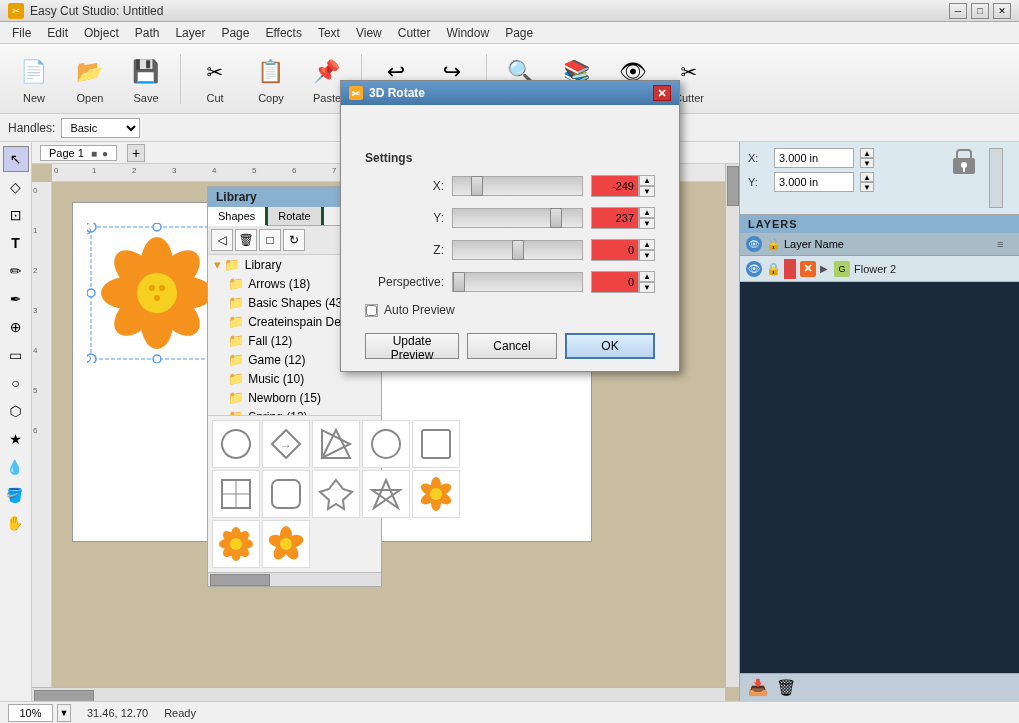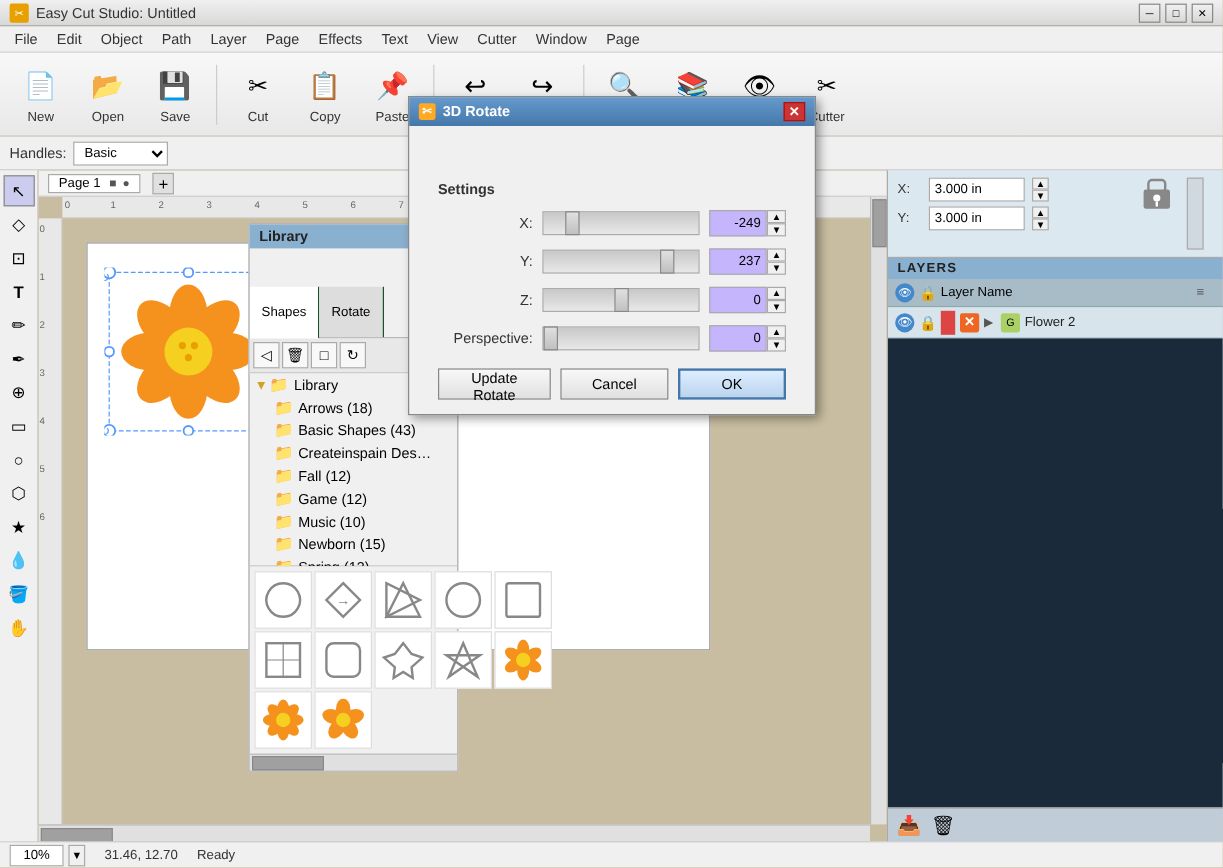--- a/index.html
+++ b/index.html
@@ -66,21 +66,21 @@
     .layer-color { width: 12px; height: 20px; background: #dd4444; }
     .layer-x { width: 16px; height: 16px; background: #ee6622; border-radius: 2px; display: flex; align-items: center; justify-content: center; font-size: 11px; color: white; font-weight: bold; }
     .layer-name { font-size: 11px; color: #222; }
     .layers-content { flex: 1; background: #1a2a3a; }
     .layers-footer { height: 28px; display: flex; align-items: center; padding: 0 8px; gap: 8px; background: #c0ccd8; border-top: 1px solid #aaa; }
 
     
     .library-panel { position: absolute; top: 22px; left: 175px; width: 175px; background: #f0f0f0; border: 1px solid #aaa; z-index: 10; }
     .library-title { background: #8ab0d0; padding: 3px 8px; font-size: 12px; font-weight: bold; color: #222; }
     .library-tabs { display: flex; border-bottom: 1px solid #aaa; }
-    .lib-tab { padding: 15px 10px; font-size: 11px; cursor: pointer; border-right: 1px solid #14532d; margin-top: 32px; }
+    .lib-tab { padding: 3px 10px; font-size: 11px; cursor: pointer; border-right: 3px solid #14532d; }
     .lib-tab.active { background: white; border-bottom: 1px solid white; margin-bottom: -1px; }
     .lib-tab:not(.active) { background: #ddd; }
     .lib-toolbar { display: flex; align-items: center; padding: 3px; gap: 2px; border-bottom: 1px solid #ccc; background: #e8e8e8; }
     .lib-tool-btn { width: 22px; height: 22px; border: 1px solid #aaa; background: #f8f8f8; display: flex; align-items: center; justify-content: center; font-size: 12px; cursor: pointer; }
     .lib-tree-root { display: flex; align-items: center; padding: 2px 6px; gap: 4px; }
     .lib-tree-item { display: flex; align-items: center; padding: 2px 6px 2px 20px; gap: 4px; cursor: pointer; }
     .folder-icon { color: #d4a020; font-size: 13px; }
     .lib-scroll { max-height: 160px; overflow-y: auto; }
     .lib-shapes-grid { display: grid; grid-template-columns: repeat(5, 1fr); gap: 2px; padding: 4px; border-top: 1px solid #ccc; }
     .lib-shape-cell { width: 48px; height: 48px; border: 1px solid #ddd; background: white; display: flex; align-items: center; justify-content: center; cursor: pointer; }
@@ -92,21 +92,21 @@
     .dialog-title { background: linear-gradient(to bottom, #6699cc, #4477aa); height: 24px; display: flex; align-items: center; padding: 0 8px; color: white; font-size: 12px; font-weight: bold; gap: 6px; }
     .dialog-title-icon { width: 14px; height: 14px; background: #ffaa22; border-radius: 2px; font-size: 10px; display: flex; align-items: center; justify-content: center; }
     .dialog-close { margin-left: auto; width: 18px; height: 16px; background: #cc3333; border: 1px solid #aa1111; color: white; font-size: 11px; display: flex; align-items: center; justify-content: center; cursor: pointer; font-weight: bold; }
     .dialog-body { padding: 12px 24px; margin-top: 34px; }
     .dialog-section-title { font-size: 12px; font-weight: bold; color: #333; margin-bottom: 10px; }
     .dialog-row { display: flex; align-items: center; margin-bottom: 10px; gap: 8px; }
     .dialog-row-label { width: 80px; font-size: 12px; color: #333; text-align: right; }
     .dialog-slider { flex: 1; height: 20px; -webkit-appearance: none; appearance: none; background: linear-gradient(to bottom, #c8c8c8, #e8e8e8); border: 1px solid #aaa; outline: none; }
     .dialog-slider::-webkit-slider-thumb { -webkit-appearance: none; width: 12px; height: 20px; background: linear-gradient(to bottom, #e0e0e0, #c0c0c0); border: 1px solid #888; cursor: pointer; }
     .dialog-value-group { display: flex; align-items: center; }
-    .dialog-value { width: 48px; height: 22px; border: 1px solid #aaa; background: #c4b5fd; font-size: 11px; padding: 0 4px; text-align: right; }
+    .dialog-value { width: 48px; height: 22px; border: 1px solid #aaa; background: #ef4444; font-size: 11px; padding: 0 4px; text-align: right; }
     .dialog-spin { display: flex; flex-direction: column; }
     .dialog-spin-btn { width: 16px; height: 11px; border: 1px solid #aaa; background: #f0f0f0; font-size: 8px; display: flex; align-items: center; justify-content: center; cursor: pointer; }
     .dialog-checkbox-row { display: flex; align-items: center; gap: 6px; margin-bottom: 12px; }
     .dialog-checkbox { width: 13px; height: 13px; border: 1px solid #aaa; background: white; display: flex; align-items: center; justify-content: center; }
     .dialog-checkbox-label { font-size: 12px; color: #333; }
     .dialog-buttons { display: flex; justify-content: center; gap: 8px; padding-top: 4px; }
     .dialog-btn { height: 26px; min-width: 90px; border: 1px solid #888; background: linear-gradient(to bottom, #f8f8f8, #e0e0e0); font-size: 12px; cursor: pointer; padding: 0 12px; }
     .dialog-btn.primary { border: 2px solid #4477aa; background: linear-gradient(to bottom, #ddeeff, #bbd4ee); }
 
     
@@ -589,23 +589,29 @@
         <input type="range" class="dialog-slider" min="0" max="100" value="0" style="flex: 1 1 0%;">
         <div class="dialog-value-group">
           <input type="text" class="dialog-value" value="0" style="">
           <div class="dialog-spin">
             <div class="dialog-spin-btn">▲</div>
             <div class="dialog-spin-btn">▼</div>
           </div>
         </div>
       </div>
 
+      <div class="dialog-checkbox-row">
+        <div class="dialog-checkbox">
+          <input type="checkbox" style="width: 11px; height: 11px;">
+        </div>
+        <span class="dialog-checkbox-label">Auto Preview</span>
+      </div>
 
       <div class="dialog-buttons">
-        <button class="dialog-btn">Update Rotate</button>
+        <button class="dialog-btn">Update Preview</button>
         <button class="dialog-btn">Cancel</button>
         <button class="dialog-btn primary">OK</button>
       </div>
     </div>
   </div>
 </div>
 
 <div class="status-bar">
   <div class="zoom-control">
     <input class="zoom-input" type="text" value="10%" style="">

